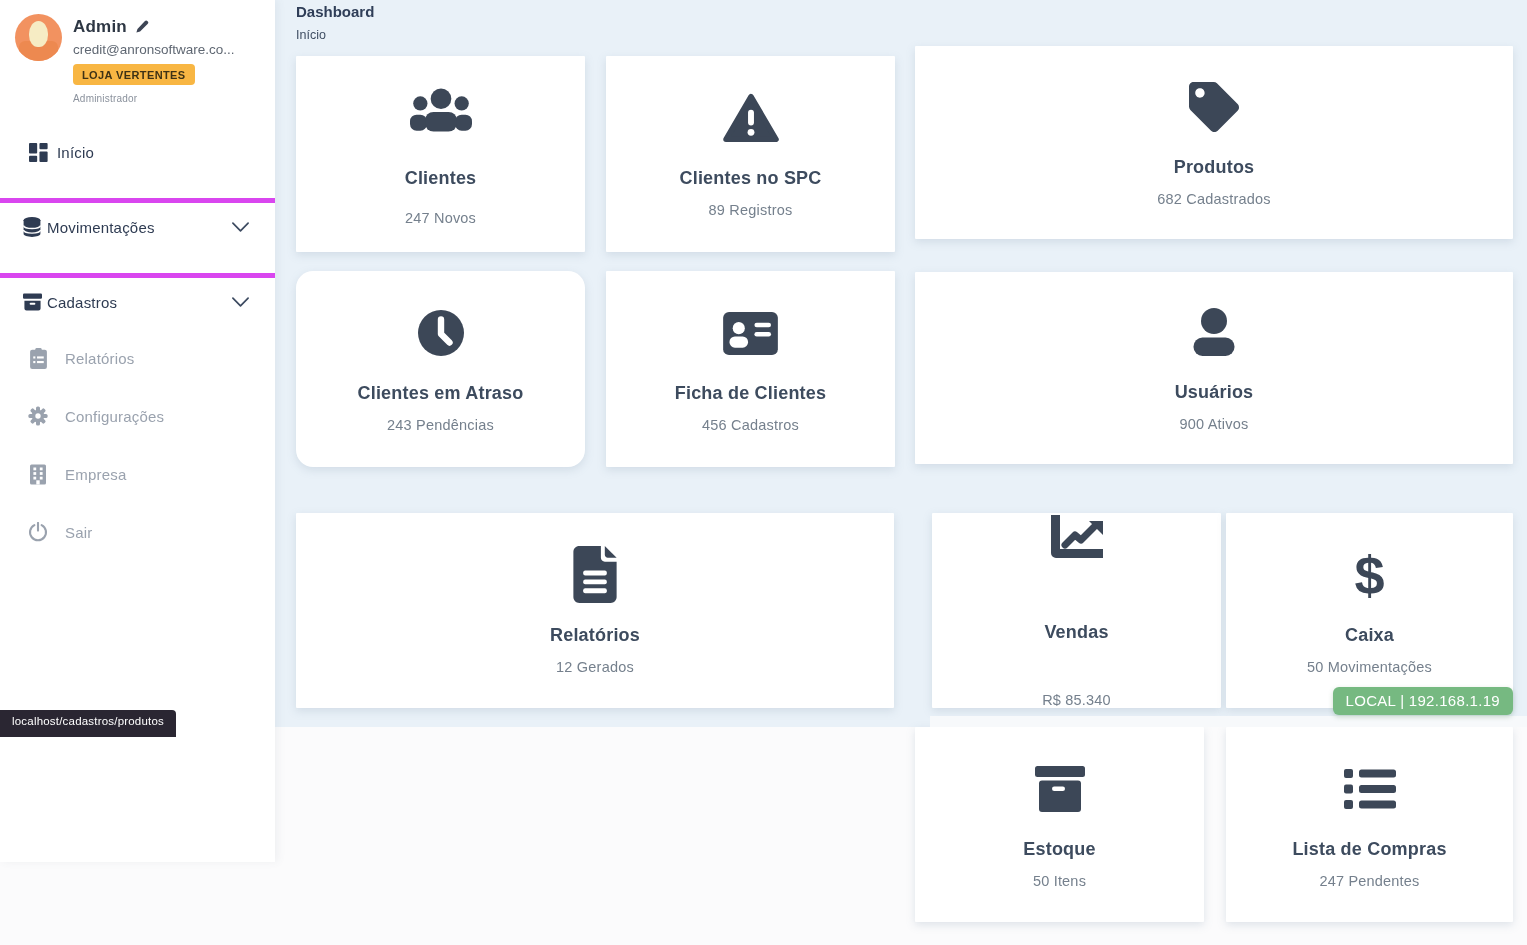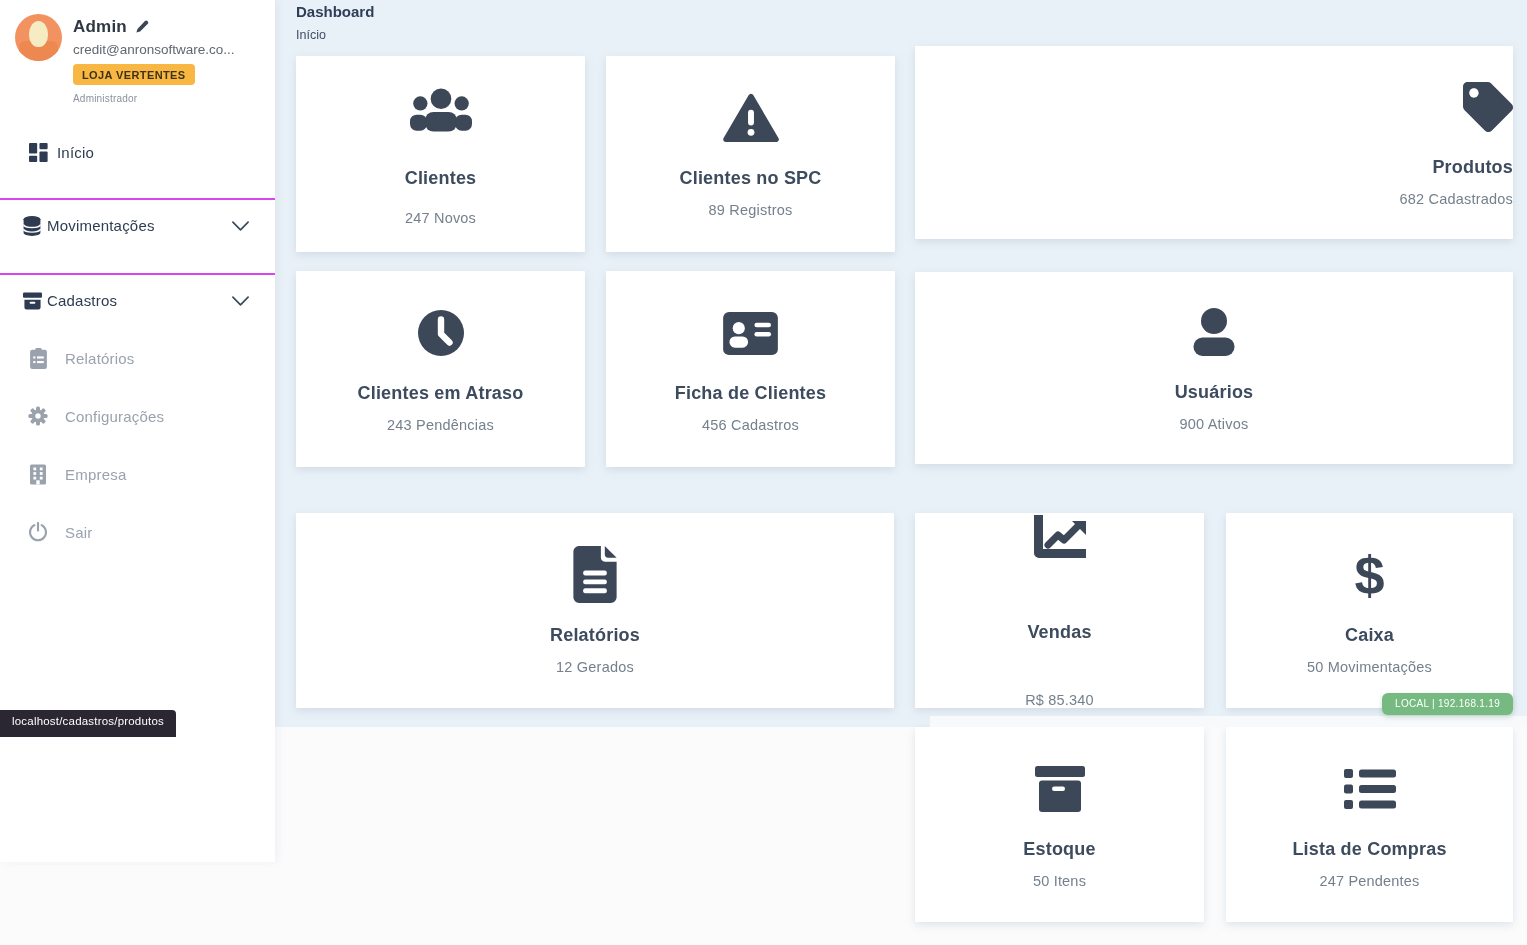--- a/index.html
+++ b/index.html
@@ -26,21 +26,21 @@
     background:#f8b643; color:#3e3215; font-size:11px; font-weight:bold;
     letter-spacing:.4px; border-radius:4px; }
   .p-role { margin-top:8px; font-size:10px; color:#8a919c; letter-spacing:.2px; }
 
   .nav { margin-top:14px; }
   .nav-item { display:flex; align-items:center; height:48px; padding:0 25px 0 28px;
     cursor:pointer; color:#2e3b52; }
   .nav-item .nav-icon { width:20px; height:20px; display:flex; align-items:center;
     justify-content:center; color:#2e3b52; flex:0 0 auto; }
   .nav-item .nav-label { font-size:15px; margin-left:9px; letter-spacing:.2px; }
-  .nav-acc { height:53px; padding-left:22px; border-top:2px solid #d946ef;margin-top:22px; }
+  .nav-acc { height:53px; padding-left:22px; border-top:5px solid #d946ef;margin-top:22px; }
   .nav-acc:last-of-type { border-bottom:1px solid #ececef; }
   .nav-acc .nav-label { margin-left:5px; }
   .nav-acc .chev { margin-left:auto; width:19px; height:12px; color:#3c4a60; }
   .nav-home { margin-bottom:7px; }
   .nav-muted { height:58px; color:#9aa2ae; }
   .nav-muted .nav-icon { color:#9aa2ae; }
   .nav-muted .nav-label { margin-left:17px; font-size:15px; }
   .nav-group-muted { margin-top:3px; }
 
   
@@ -54,32 +54,32 @@
     align-items:center; justify-content:center; cursor:pointer; }
   .card-icon { height:56px; display:flex; align-items:center; justify-content:center;
     color:#3c4757; margin-bottom:22px; }
   .card-title { font-size:18px; font-weight:bold; color:#3d4b5e; letter-spacing:.2px;
     margin-bottom:13px; }
   .card-sub { font-size:14.5px; color:#75808d; letter-spacing:.2px; }
   .dollar-glyph { font-size:54px; font-weight:bold; color:#3c4757; line-height:1; }
 
   .c1 {left:21px;  top:56px;  width:289px; height:196px;gap:8px;}
   .c2 {left:331px; top:56px;  width:289px; height:196px;}
-  .c3 {left:640px; top:46px;  width:598px; height:193px;align-items:flex-end;}
-  .c4 {left:21px;  top:271px; width:289px; height:196px;}
+  .c3 {left:640px; top:46px;  width:598px; height:193px;}
+  .c4 {left:21px;  top:271px; width:289px; height:196px;border-radius:17px;}
   .c5 {left:331px; top:271px; width:289px; height:196px;}
   .c6 {left:640px; top:272px; width:598px; height:192px;}
   .c7 {left:21px;  top:513px; width:598px; height:195px;}
-  .c8 {left:640px; top:513px; width:289px; height:195px;gap:36px;}
+  .c8 {left:657px; top:513px; width:289px; height:195px;gap:36px;}
   .c9 {left:951px; top:513px; width:287px; height:195px;}
   .c10{left:640px; top:727px; width:289px; height:195px;}
   .c11{left:951px; top:727px; width:287px; height:195px;}
 
   .env-badge { position:absolute; right:14px; bottom:12px; background:#76b981;
-    color:#ffffff; font-size:10px; padding:5px 13px 6px; border-radius:6px;
+    color:#ffffff; font-size:15px; padding:5px 13px 6px; border-radius:6px;
     letter-spacing:.3px; box-shadow:0 2px 5px rgba(90,140,100,0.3);margin-top:8px; }
   .bottom-strip { position:absolute; right:0; bottom:0; width:597px; height:11px;
     background:#f7f9fb; }
 
   .link-preview { position:absolute; left:0; bottom:-10px; background:#2a2632;
     color:#ffffff; font-size:11.5px; padding:5px 12px 10px; border-radius:0 4px 0 0;
     z-index:20; letter-spacing:.2px; }
 </style>
 </head>
 <body>

